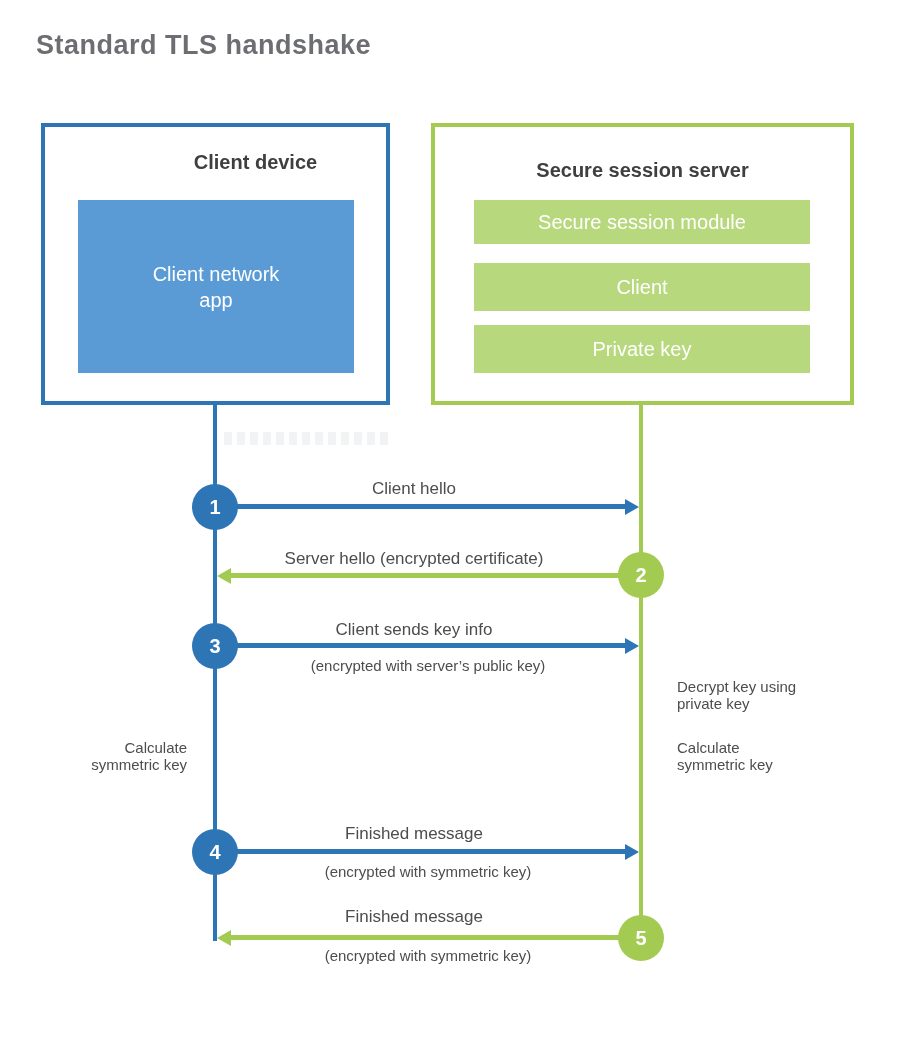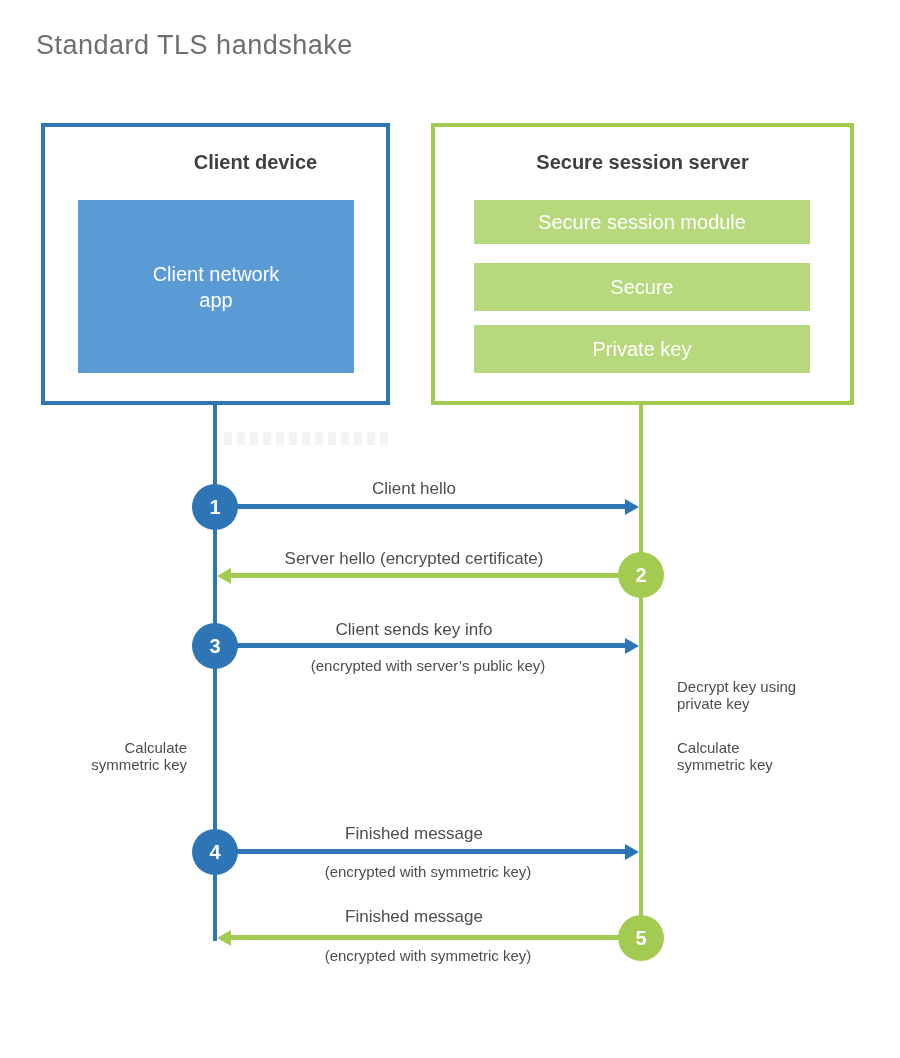--- a/index.html
+++ b/index.html
@@ -5,21 +5,21 @@
   html,body{margin:0;padding:0;background:#ffffff;}
   #page{position:relative;width:900px;height:1058px;background:#ffffff;overflow:hidden;
         font-family:"Liberation Sans",sans-serif;}
   .abs{position:absolute;box-sizing:border-box;}
   
   :root{
     --blue:#2e75b6; --blue-fill:#5b9bd5;
     --green:#a3cb52; --green-fill:#b8d87d;
     --ink:#3f3f3f; --label:#4d4d4d; --title:#6d6e71;
   }
-  .page-title{left:36px;top:30px;font-size:27px;font-weight:400;color:var(--title);letter-spacing:.5px;}
+  .page-title{left:36px;top:30px;font-size:27px;font-weight:700;color:var(--title);letter-spacing:.5px;}
   
   .actor-box{border-width:4px;border-style:solid;background:#fff;}
   .actor-box.blue{border-color:var(--blue);}
   .actor-box.green{border-color:var(--green);}
   .actor-title{width:100%;text-align:center;font-size:20px;font-weight:bold;color:var(--ink);}
   .module{display:flex;align-items:center;justify-content:center;text-align:center;
           color:#ffffff;font-size:20px;white-space:pre-line;line-height:26px;}
   .module.blue{background:var(--blue-fill);}
   .module.green{background:var(--green-fill);}
   
@@ -51,24 +51,24 @@
 
   <div class="abs page-title">Standard TLS handshake</div>
 
   <div class="abs actor-box blue" style="left:41px;top:123px;width:349px;height:282px;">
     <div class="actor-title" style="margin-top:24px;padding-left:40px;">Client device</div>
   </div>
   <div class="abs module blue" style="left:78px;top:200px;width:276px;height:173px;">Client network
 app</div>
 
   <div class="abs actor-box green" style="left:431px;top:123px;width:423px;height:282px;">
-    <div class="actor-title" style="margin-top:24px;">Secure session server</div>
+    <div class="actor-title" style="margin-top:32px;">Secure session server</div>
   </div>
   <div class="abs module green" style="left:474px;top:200px;width:336px;height:44px;">Secure session module</div>
-  <div class="abs module green" style="left:474px;top:263px;width:336px;height:48px;">Secure</div>
+  <div class="abs module green" style="left:474px;top:263px;width:336px;height:48px;">Client</div>
   <div class="abs module green" style="left:474px;top:325px;width:336px;height:48px;">Private key</div>
 
   <div class="abs lifeline blue" style="left:213px;top:405px;height:536px;"></div>
   <div class="abs lifeline green" style="left:639px;top:405px;height:533px;"></div>
 
   <div class="abs ghost" style="left:224px;top:432px;width:164px;height:13px;"></div>
 
   <div>
     <div class="abs msg-label" style="top:479px;">Client hello</div>
     <div class="abs msg-line blue" style="left:215px;top:504px;width:410px;"></div>

